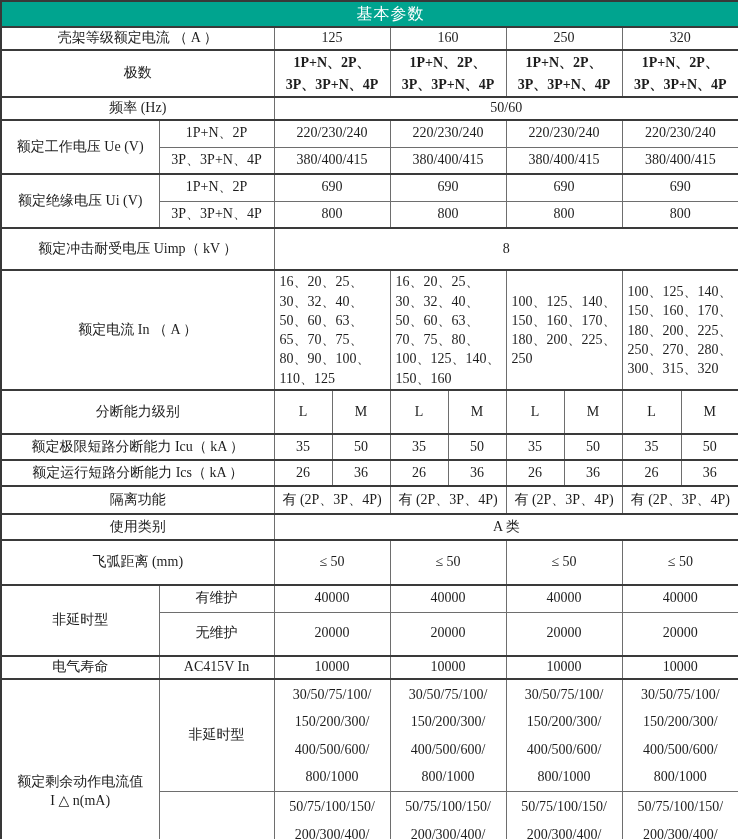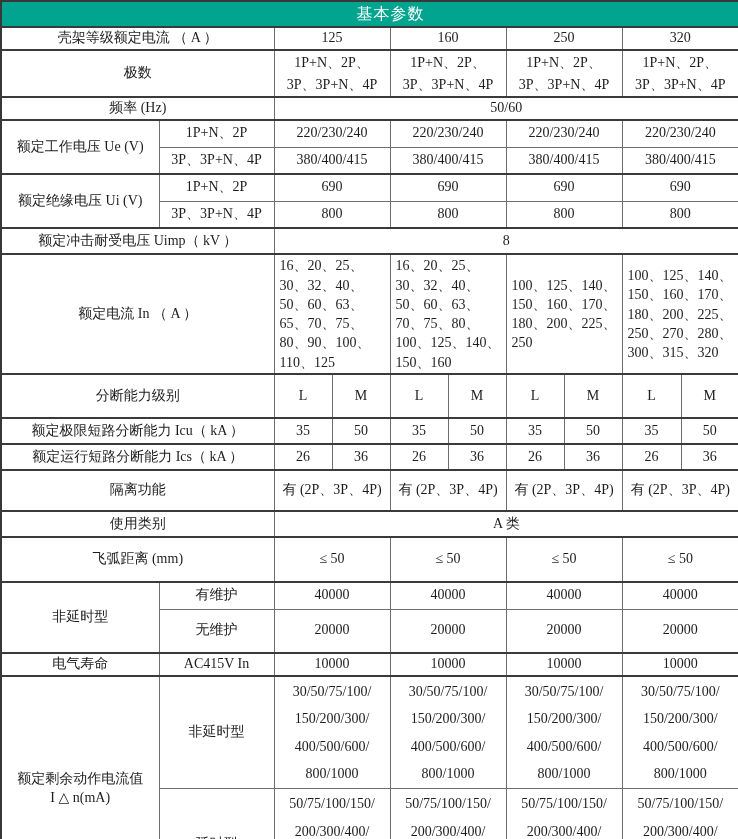--- a/index.html
+++ b/index.html
@@ -33,21 +33,21 @@
     letter-spacing: 1px;
     border-bottom: 2px solid #3a3a3a;
     padding-left: 45px;
   }
   td.in-list {
     text-align: left;
     line-height: 1.38;
     padding-left: 5px;
   }
   td.residual-val { line-height: 1.95; }
-  td.poles-val { line-height: 1.55; }
+  td.poles-val { line-height: 1.55; font-weight: bold; }
 </style>
 </head>
 <body>
 
 <table class="spec-table">
   <colgroup>
     <col style="width:158px">
       <col style="width:115px">
     <col style="width:58px">
       <col style="width:58px">
@@ -114,21 +114,21 @@
     <td colspan="2">690</td>
   </tr>
   <tr class="sub" style="height:27px">
     <td>3P、3P+N、4P</td>
     <td colspan="2">800</td>
     <td colspan="2">800</td>
     <td colspan="2">800</td>
     <td colspan="2">800</td>
   </tr>
 
-  <tr class="sect" style="height:26px">
+  <tr class="sect" style="height:42px">
     <td colspan="2">额定冲击耐受电压 Uimp（ kV ）</td>
     <td colspan="8">8</td>
   </tr>
 
   <tr class="sect" style="height:120px">
     <td colspan="2">额定电流 In （ A ）</td>
     <td class="in-list" colspan="2">16、20、25、
 30、32、40、
 50、60、63、
 65、70、75、
@@ -180,21 +180,21 @@
     <td>26</td>
     <td>36</td>
     <td>26</td>
     <td>36</td>
     <td>26</td>
     <td>36</td>
     <td>26</td>
     <td>36</td>
   </tr>
 
-  <tr class="sect" style="height:41px">
+  <tr class="sect" style="height:28px">
     <td colspan="2">隔离功能</td>
     <td colspan="2">有 (2P、3P、4P)</td>
     <td colspan="2">有 (2P、3P、4P)</td>
     <td colspan="2">有 (2P、3P、4P)</td>
     <td colspan="2">有 (2P、3P、4P)</td>
   </tr>
 
   <tr class="sect" style="height:26px">
     <td colspan="2">使用类别</td>
     <td colspan="8">A 类</td>

